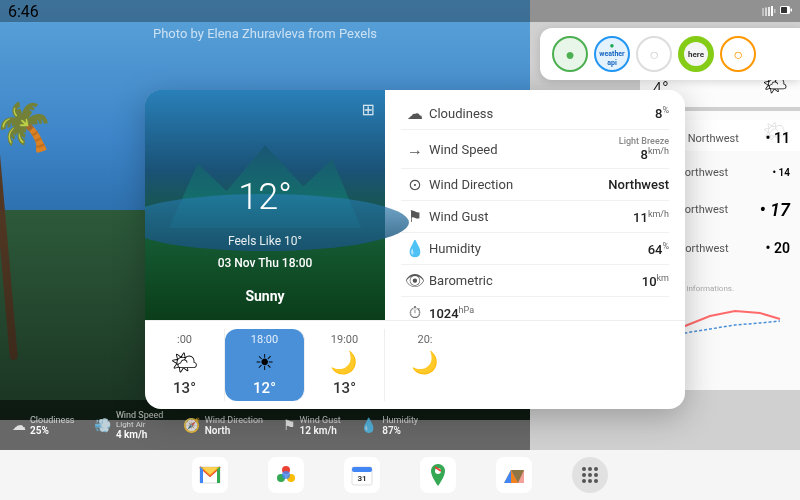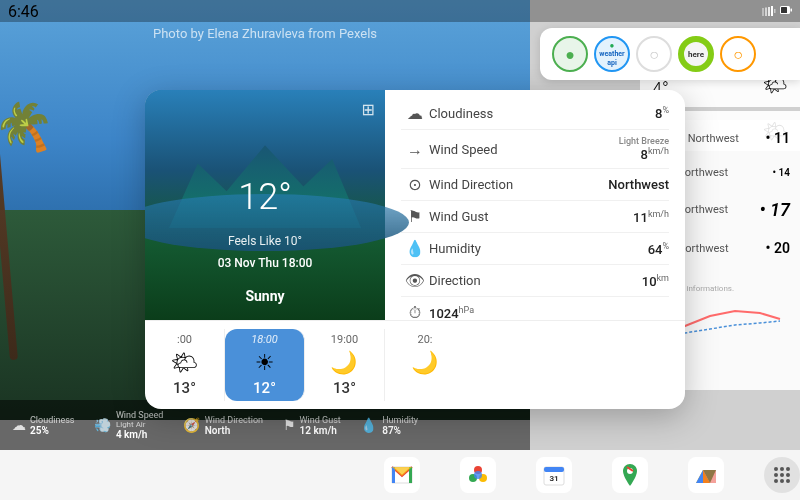--- a/index.html
+++ b/index.html
@@ -48,21 +48,21 @@
     }
 
     
     #bottom-bar {
       position: absolute;
       bottom: 0; left: 0; right: 0;
       height: 50px;
       background: #f5f5f5;
       display: flex;
       align-items: center;
-      justify-content: flex-end;
+      justify-content: center;
       gap: 40px;
       z-index: 50;
       margin-top: 8px;
     }
 
     
     #weather-modal {
       position: absolute;
       top: 90px;
       left: 145px;
@@ -437,38 +437,38 @@
         <div class="row-label">Wind Gust</div>
         <div class="row-value">11<span class="unit">km/h</span></div>
       </div>
       <div class="weather-row">
         <div class="row-icon">💧</div>
         <div class="row-label">Humidity</div>
         <div class="row-value">64<span class="unit">%</span></div>
       </div>
       <div class="weather-row">
         <div class="row-icon">👁</div>
-        <div class="row-label">Direction</div>
+        <div class="row-label">Barometric</div>
         <div class="row-value">10<span class="unit">km</span></div>
       </div>
       <div class="weather-row">
         <div class="row-icon">⏱</div>
         <div class="row-value">1024<span class="unit">hPa</span></div>
       </div>
     </div>
   </div>
 
   <div id="modal-bottom">
     <div class="hour-item">
       <div class="hour-time">:00</div>
       <div class="hour-icon">🌤</div>
       <div class="hour-temp">13°</div>
     </div>
     <div class="hour-item active">
-      <div class="hour-time" style="color:rgba(255,255,255,0.85);font-style:italic;">18:00</div>
+      <div class="hour-time" style="color:rgba(255,255,255,0.85);">18:00</div>
       <div class="hour-icon">☀</div>
       <div class="hour-temp" style="color:#fff;">12°</div>
     </div>
     <div class="hour-item">
       <div class="hour-time">19:00</div>
       <div class="hour-icon">🌙</div>
       <div class="hour-temp">13°</div>
     </div>
     <div class="hour-item">
       <div class="hour-time">20:</div>

